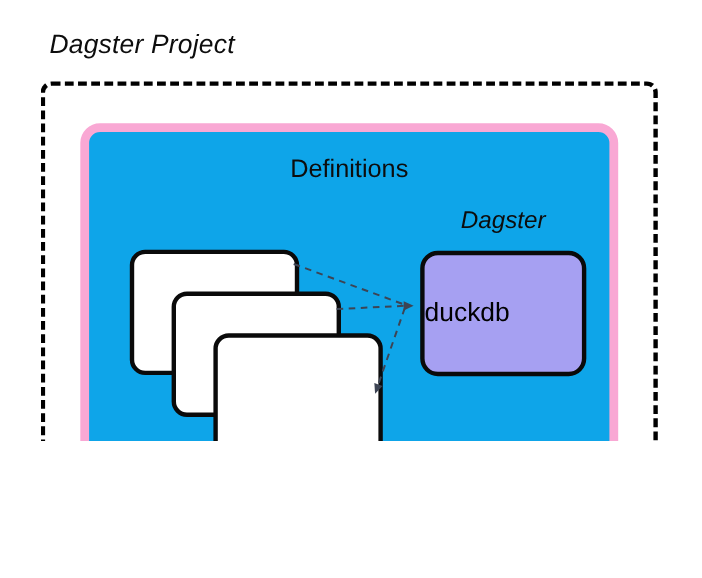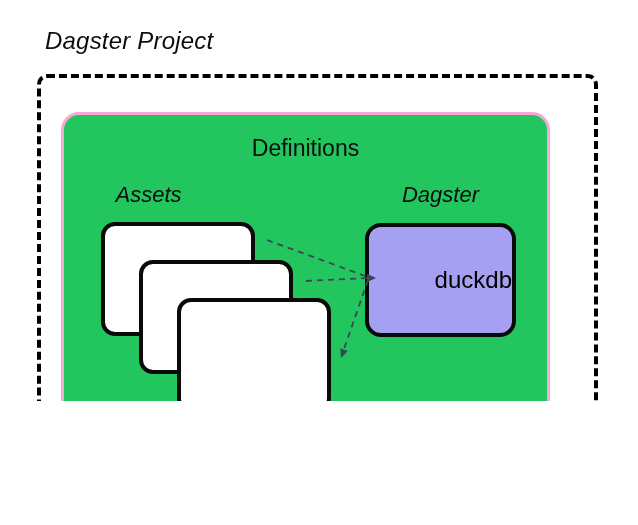--- a/index.html
+++ b/index.html
@@ -33,28 +33,28 @@
     top: 74px;
     width: 561px;
     height: 412px;
     box-sizing: border-box;
     border: 4px dashed #000000;
     border-radius: 10px;
     background: transparent;
   }
   .inner-box {
     position: absolute;
-    left: 20px;
+    left: 32px;
     top: 34px;
     width: 489px;
     height: 338px;
     box-sizing: border-box;
-    border: 3px solid #f9a8d4;
+    border: 8px solid #f9a8d4;
     border-radius: 18px;
-    background: #22c55e;
+    background: #0ea5e9;
   }
   .definitions-label {
     position: absolute;
     left: 0;
     right: 0;
     top: 20px;
     text-align: center;
     font-size: 23px;
     font-weight: 500;
     color: #0d0d0d;
@@ -88,21 +88,21 @@
     position: absolute;
     left: 301px;
     top: 108px;
     width: 151px;
     height: 114px;
     box-sizing: border-box;
     border: 4px solid #0a0a0a;
     border-radius: 16px;
     display: flex;
     align-items: center;
-    justify-content: flex-end;
+    justify-content: flex-start;
     z-index: 5;
   }
   .resource-node span {
     font-size: 24px;
     font-weight: 400;
     color: #000000;
   }
   .connectors {
     position: absolute;
     left: 0;
@@ -119,21 +119,20 @@
 <div class="stage">
 
   <div class="diagram-title">Dagster Project</div>
 
   <div class="outer-boundary">
 
     <div class="inner-box">
 
       <div class="definitions-label">Definitions</div>
 
-      <div class="group-label assets-label">Assets</div>
 
       <div class="group-label resource-label">Dagster</div>
 
       <div class="cards-stack">
           <div class="card" style="left: 37px; top: 107px; z-index: 1;"></div>
           <div class="card" style="left: 75px; top: 145px; z-index: 2;"></div>
           <div class="card" style="left: 113px; top: 183px; z-index: 3;"></div>
         </div>
 
       <div class="resource-node" style="background: rgb(166, 160, 242);">

